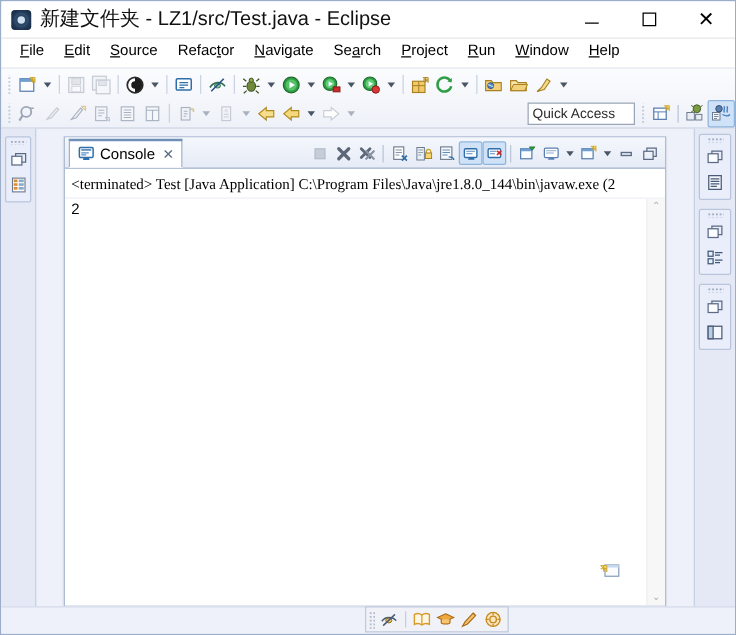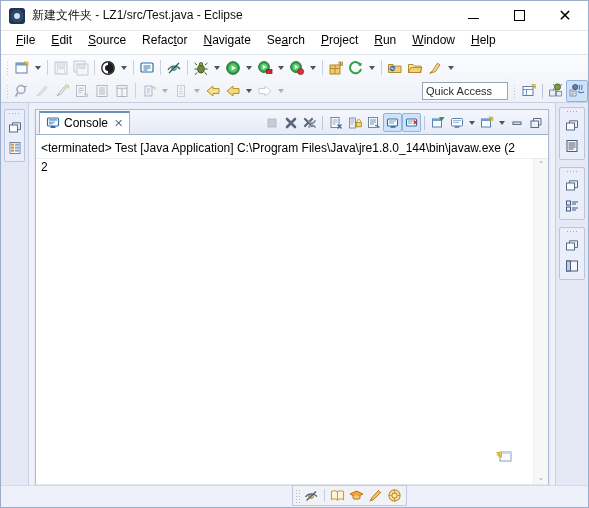--- a/index.html
+++ b/index.html
@@ -36,21 +36,21 @@
     flex: 0 0 auto;
   }
   .title-icon::before {
     content: "";
     position: absolute; inset: 3px;
     border-radius: 50%;
     border: 2px solid #2b4763;
     background: #cfe0f2;
   }
   .title-text {
-    font-size: 12px;
+    font-size: 16px;
     color: #111111;
     white-space: nowrap;
     letter-spacing: 0px;
   }
   .winbtns {
     position: absolute;
     right: 0; top: 0;
     height: 29px;
     display: flex;
   }
@@ -162,20 +162,21 @@
     white-space: nowrap;
     overflow: hidden;
   }
 
   
   .workbench {
     position: relative;
     height: 403px;
     background: #eef1f9;
     display: flex;
+    gap: 16px;
   }
 
   
   .leftbar {
     width: 28px;
     background: #e4e9f5;
     border-right: 1px solid #c8d1e3;
     padding-top: 6px;
     box-sizing: border-box;
   }
@@ -281,20 +282,21 @@
     border-left:3.5px solid transparent;border-right:3.5px solid transparent;
     border-top:4px solid #4a5565;
   }
 
   .console-head {
     background: #ffffff;
     padding: 3px 4px 2px 5px;
     border-bottom: 1px solid #e9edf4;
     overflow: hidden;
     white-space: nowrap;
+    font-family: Liberation Serif, serif;
   }
   .console-head-text {
     font-size: 12px;
     color: #000;
     white-space: nowrap;
   }
   .console-body {
     flex: 1 1 auto;
     background: #ffffff;
     position: relative;

